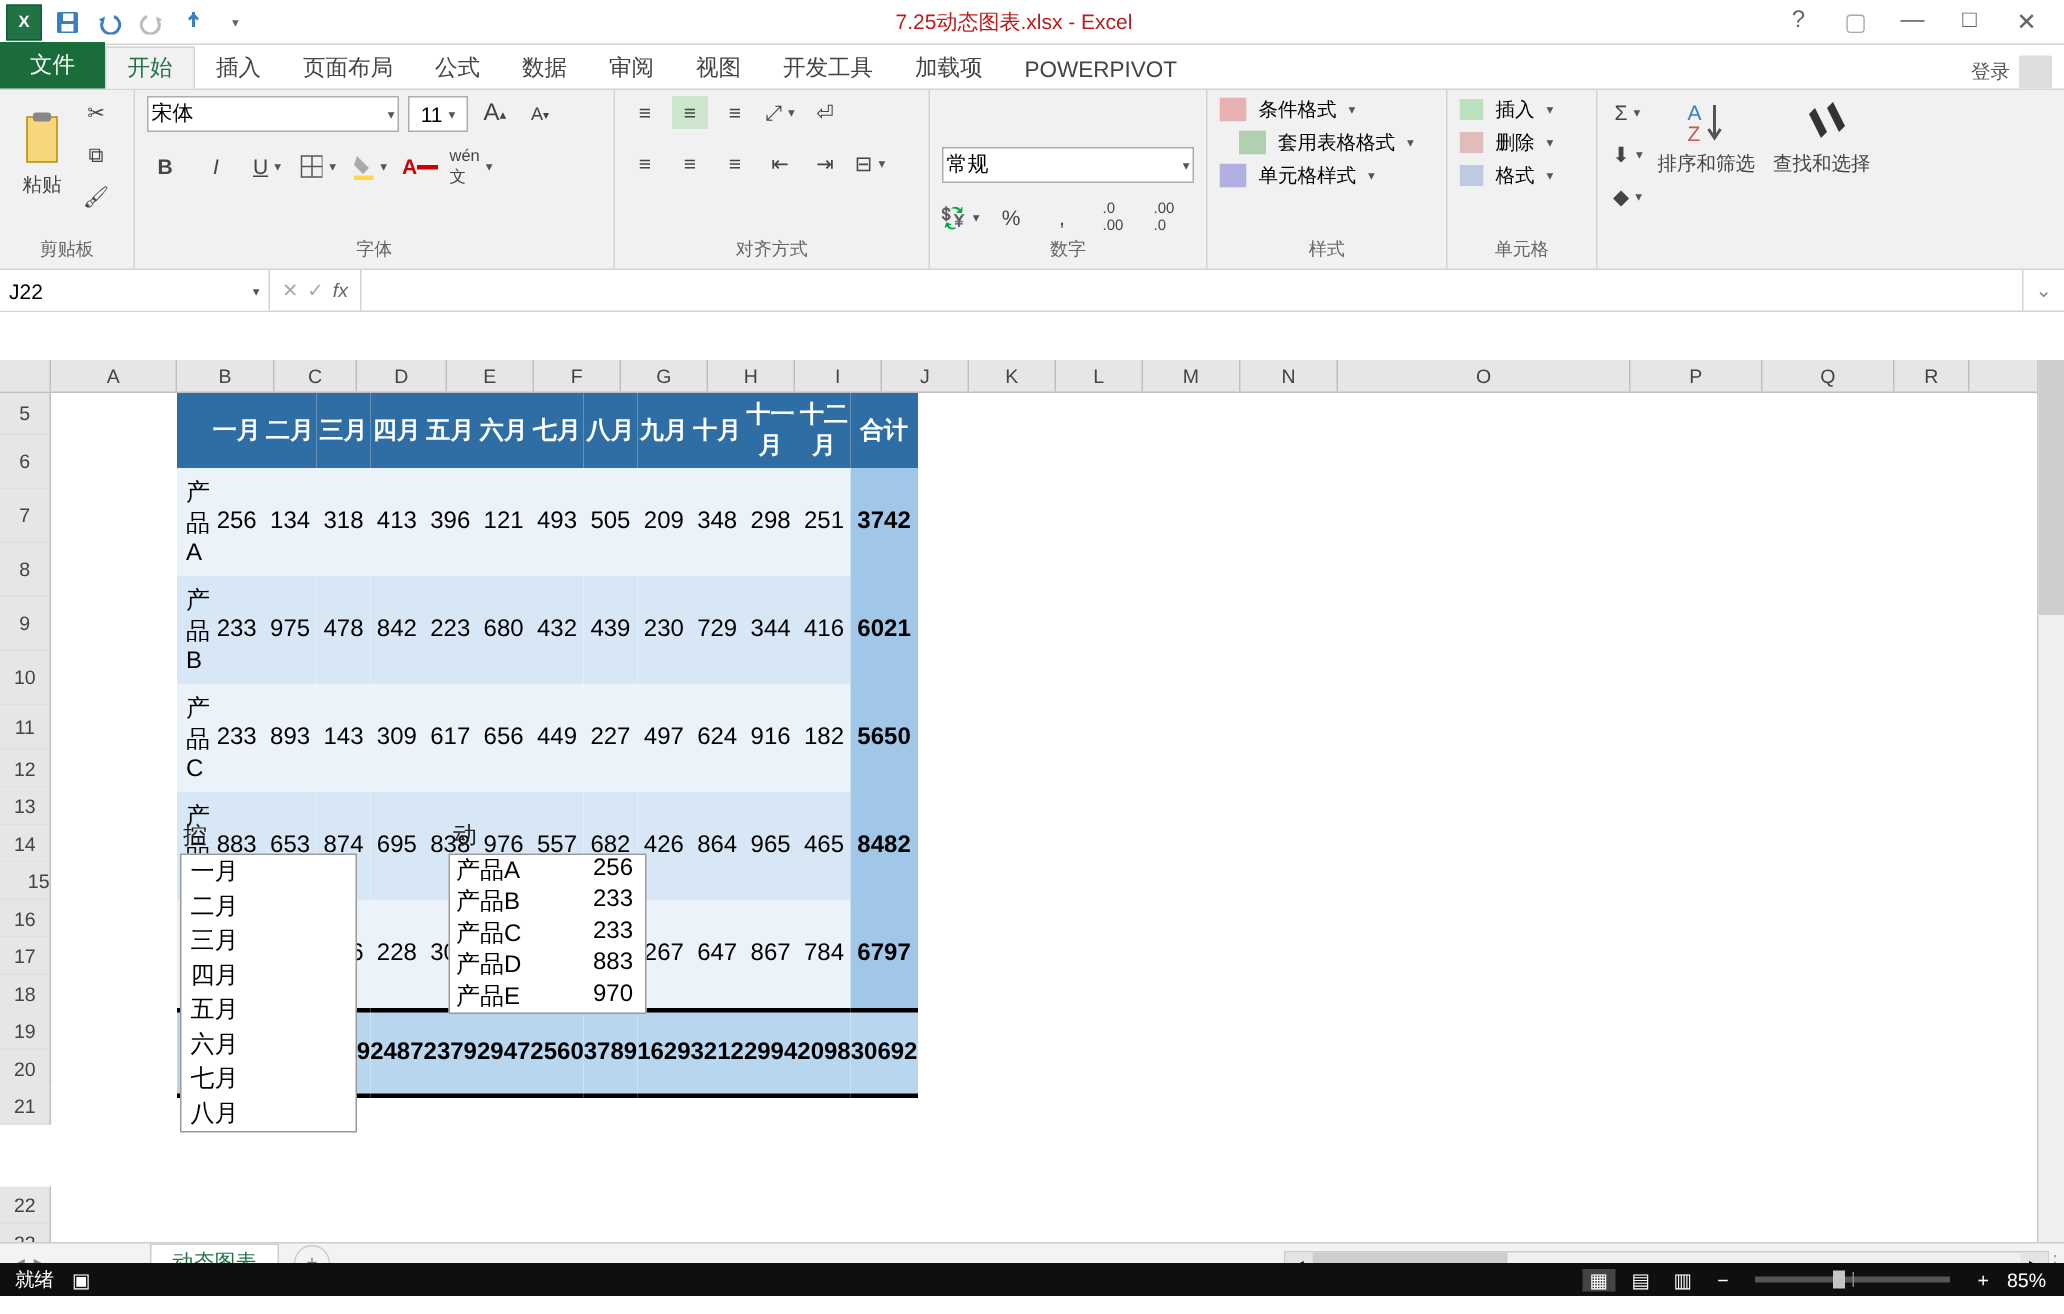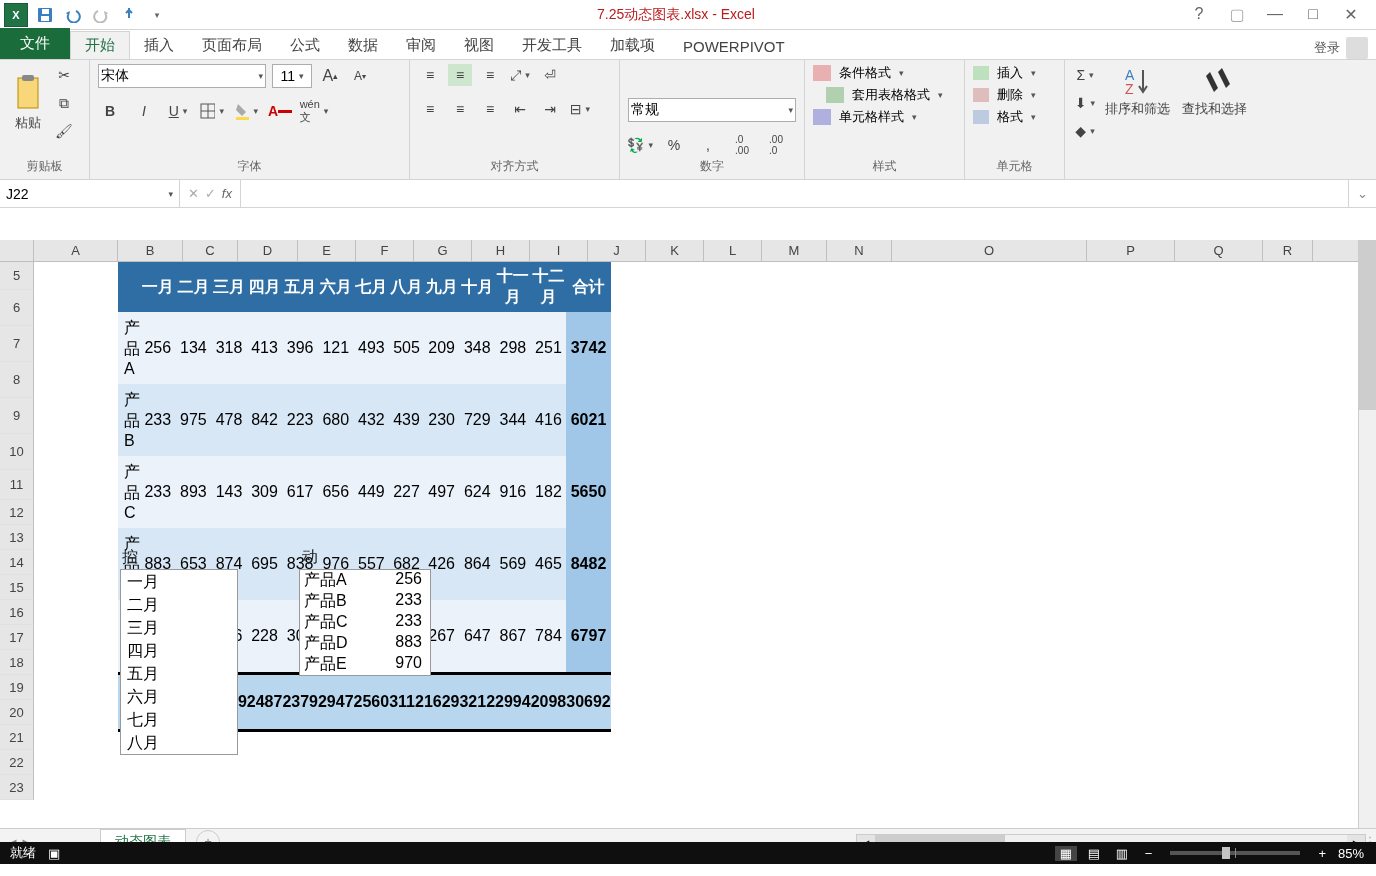--- a/index.html
+++ b/index.html
@@ -395,28 +395,28 @@
         <div class="row-h" style="height: 28px; line-height: 28px;">5</div>
         <div class="row-h" style="height: 36px; line-height: 36px;">6</div>
         <div class="row-h" style="height: 36px; line-height: 36px;">7</div>
         <div class="row-h" style="height: 36px; line-height: 36px;">8</div>
         <div class="row-h" style="height: 36px; line-height: 36px;">9</div>
         <div class="row-h" style="height: 36px; line-height: 36px;">10</div>
         <div class="row-h" style="height: 30px; line-height: 30px;">11</div>
         <div class="row-h" style="height: 25px; line-height: 25px;">12</div>
         <div class="row-h" style="height: 25px; line-height: 25px;">13</div>
         <div class="row-h" style="height: 25px; line-height: 25px;">14</div>
-        <div class="row-h" style="height: 25px; line-height: 25px;">15</div>
+        <div class="row-h" style="height: 25px; line-height: 25px; text-align: right;">15</div>
         <div class="row-h" style="height: 25px; line-height: 25px;">16</div>
         <div class="row-h" style="height: 25px; line-height: 25px;">17</div>
         <div class="row-h" style="height: 25px; line-height: 25px;">18</div>
         <div class="row-h" style="height: 25px; line-height: 25px;">19</div>
         <div class="row-h" style="height: 25px; line-height: 25px;">20</div>
         <div class="row-h" style="height: 25px; line-height: 25px;">21</div>
-        <div class="row-h" style="height: 25px; line-height: 25px;">22</div>
+        <div class="row-h" style="height: 25px; line-height: 25px; margin-top: 41px;">22</div>
         <div class="row-h" style="height: 25px; line-height: 25px;">23</div>
       </div>
     <div class="cells" id="cells">
       <table class="dtable" id="dtable">
           <tbody>
             <tr style="height:28px;">
               <th style="width:65px;"></th>
               <th style="width:55px;">一月</th>
               <th style="width:60px;">二月</th>
               <th style="width:58px;">三月</th>
@@ -492,21 +492,21 @@
               <td>883</td>
               <td>653</td>
               <td>874</td>
               <td>695</td>
               <td>838</td>
               <td>976</td>
               <td>557</td>
               <td>682</td>
               <td>426</td>
               <td>864</td>
-              <td>569</td>
+              <td>965</td>
               <td>465</td>
               <td class="sumcol shade">8482</td>
             </tr>
           </tbody>
           <tbody>
             <tr class="dr-odd" style="height:36px;">
               <td class="plabel">产品E</td>
               <td>970</td>
               <td>441</td>
               <td>176</td>
@@ -525,21 +525,21 @@
           <tbody>
             <tr class="total-row" style="height:30px;">
               <td>合计</td>
               <td>2575</td>
               <td>3096</td>
               <td>1989</td>
               <td>2487</td>
               <td>2379</td>
               <td>2947</td>
               <td>2560</td>
-              <td>3112</td>
+              <td>3789</td>
               <td>1629</td>
               <td>3212</td>
               <td>2994</td>
               <td>2098</td>
               <td>30692</td>
             </tr>
           </tbody>
         </table>
       <div class="small-lbl" style="top:285px; left:88px;">控件数据</div>
       <div class="small-lbl" style="top:285px; left:268px;">动态图表数据</div>

